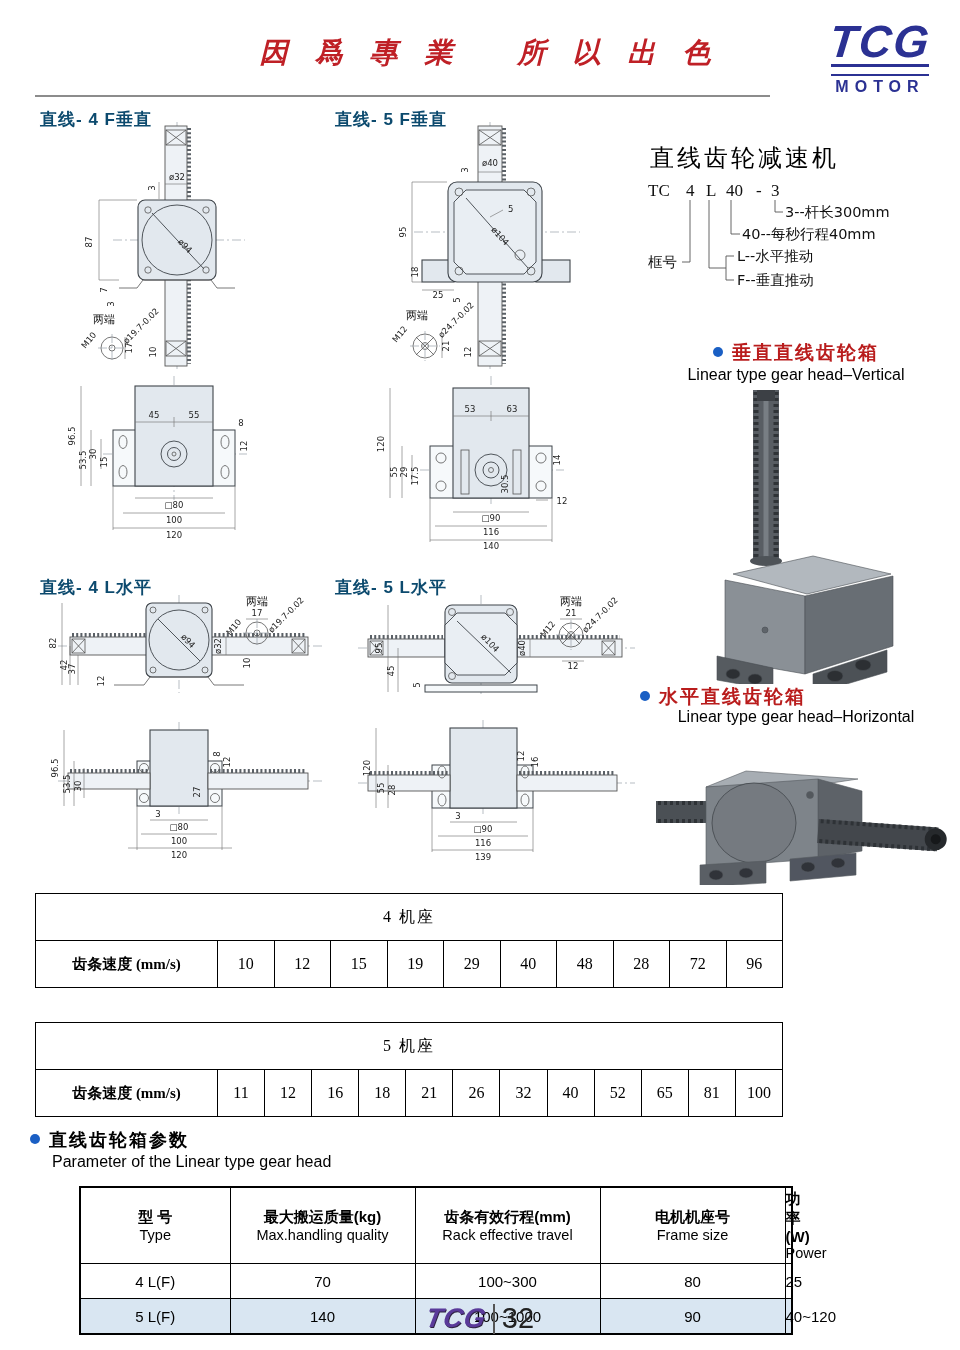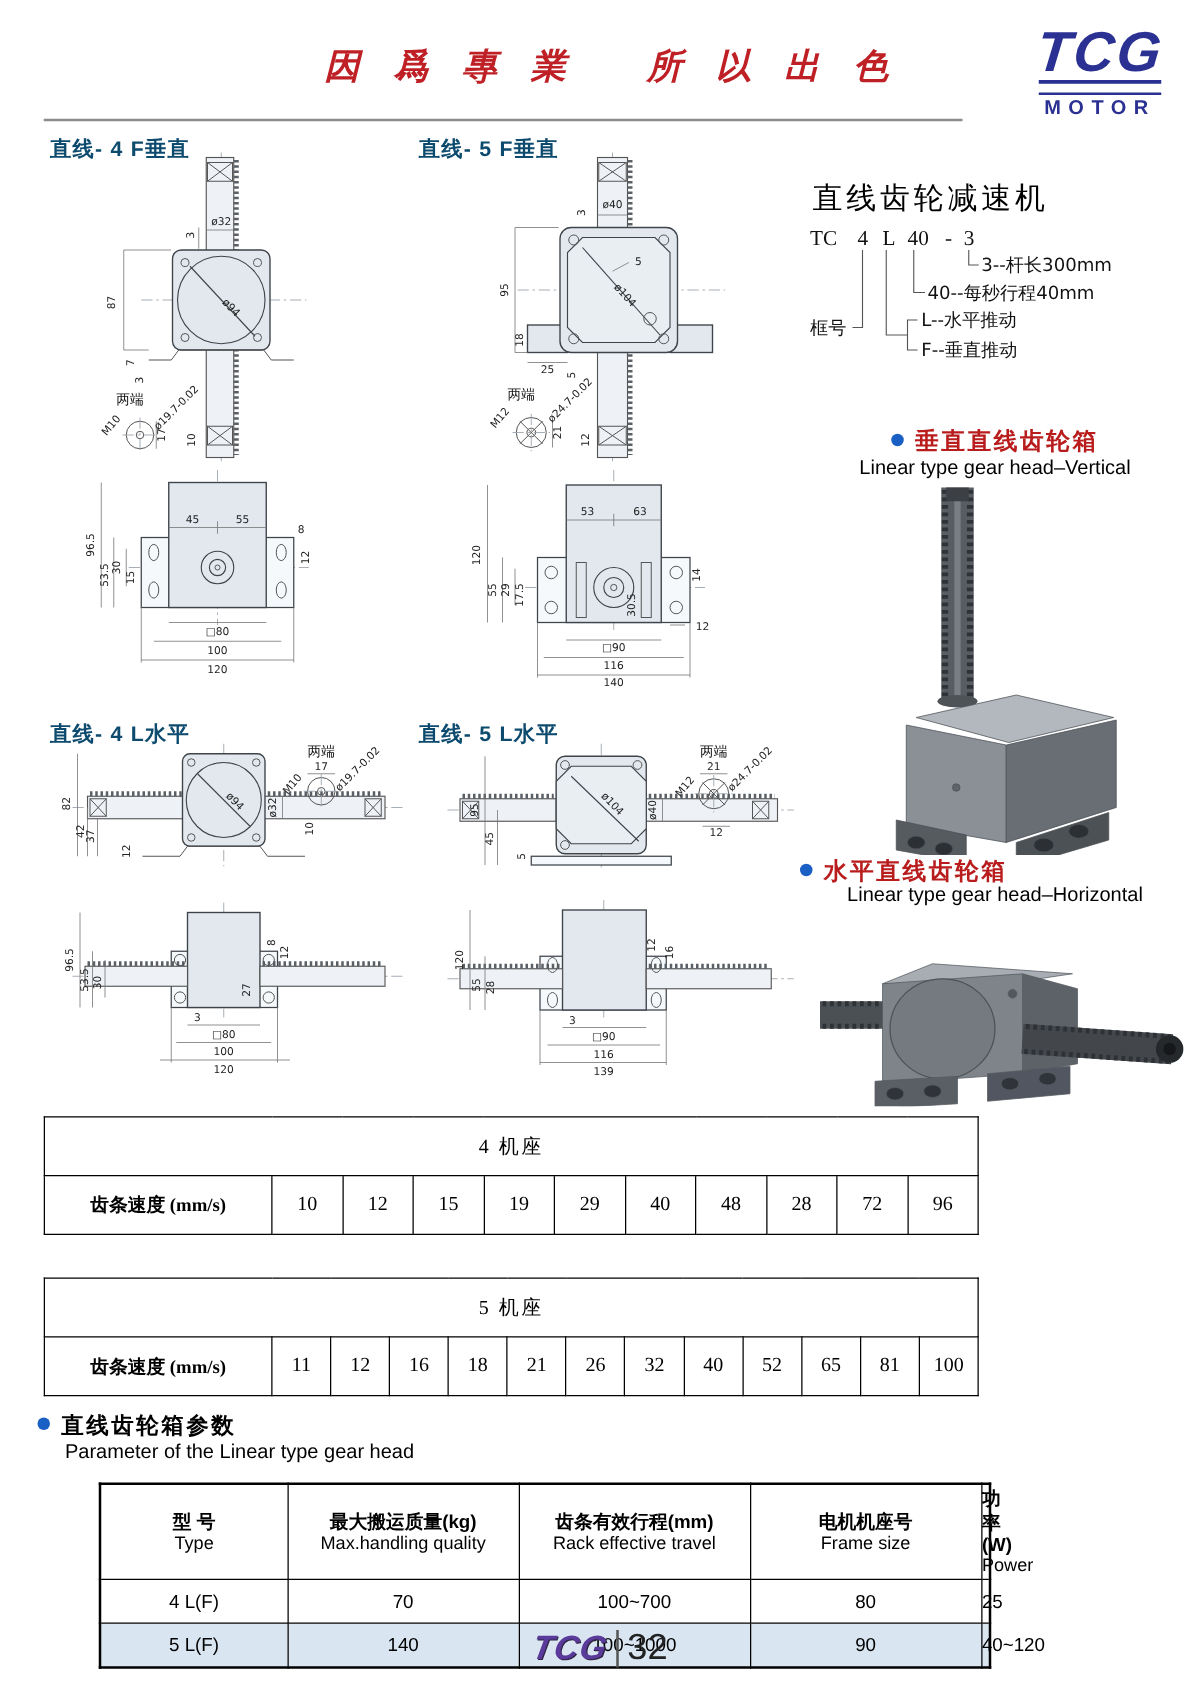--- a/index.html
+++ b/index.html
@@ -633,21 +633,21 @@
             <div class="en">Frame size</div>
           </td>
       <td>
             <div class="cn">功 率(W)</div>
             <div class="en">Power</div>
           </td>
     </tr>
     <tr class="drow">
       <td>4 L(F)</td>
       <td>70</td>
-      <td>100~700</td>
+      <td>100~300</td>
       <td>80</td>
       <td>25</td>
     </tr>
     <tr class="drow alt">
       <td>5 L(F)</td>
       <td>140</td>
       <td>100~1000</td>
       <td>90</td>
       <td>40~120</td>
     </tr>

